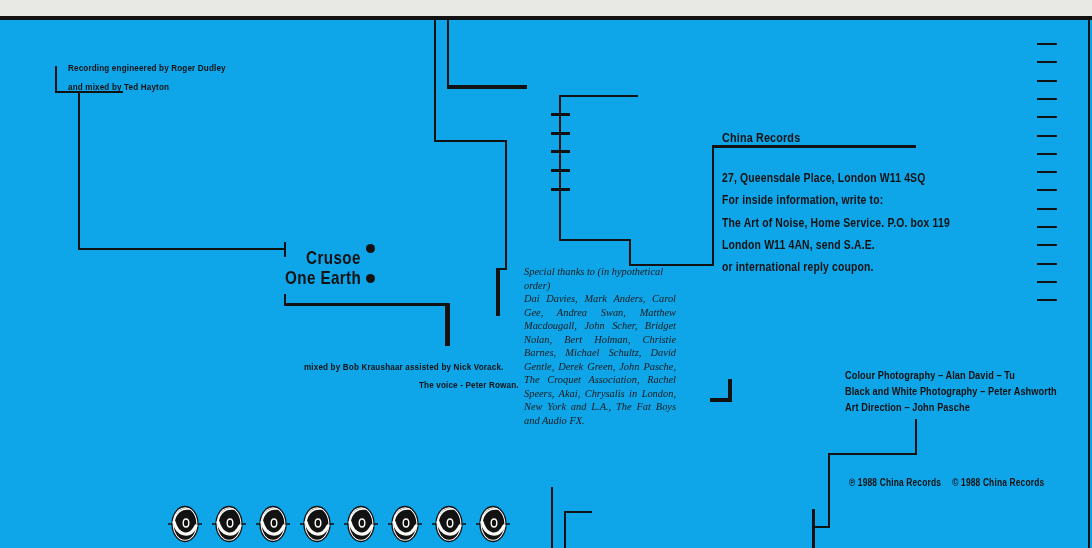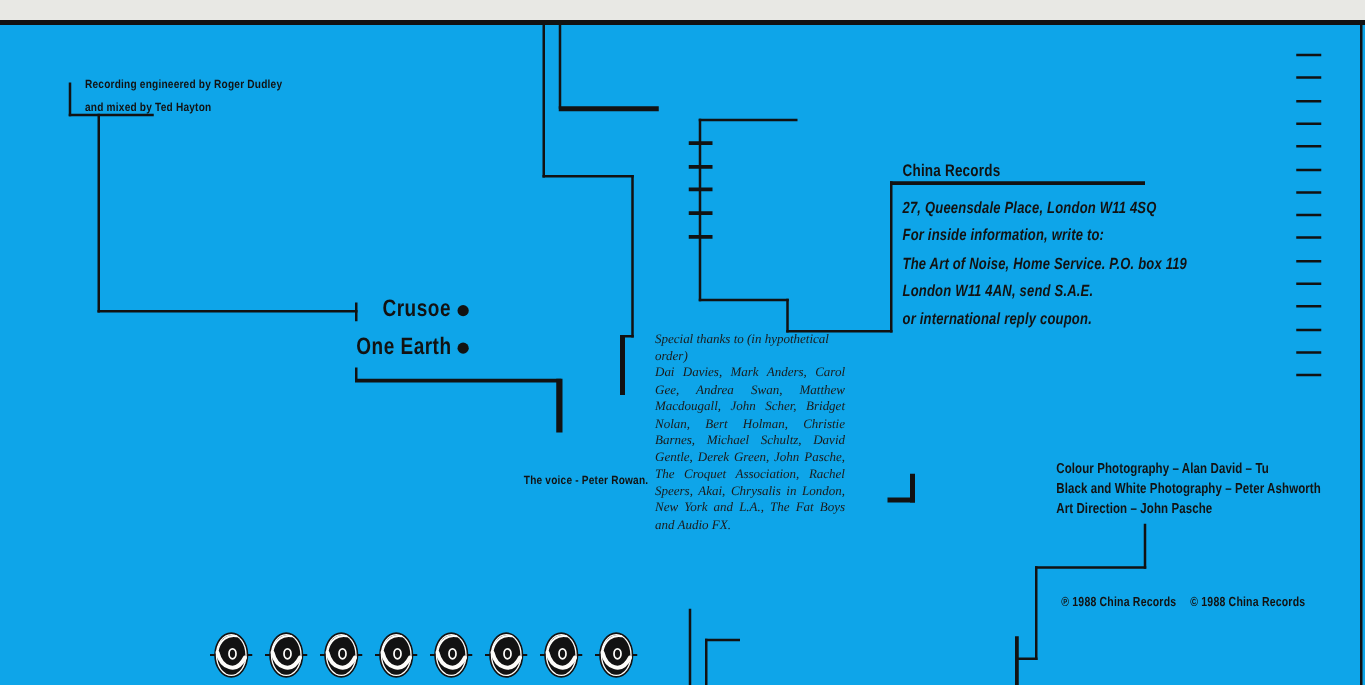--- a/index.html
+++ b/index.html
@@ -101,42 +101,45 @@
       <div class="dash" style="top: 246.6px;"></div>
       <div class="dash" style="top: 264.9px;"></div>
       <div class="dash" style="top: 283.2px;"></div>
     </div>
 
   <div class="abs" style="left:68px;top:41px;">
     <span class="cond85 tiny">Recording engineered by Roger Dudley</span><br>
     <span class="cond85 tiny">and mixed by Ted Hayton</span>
   </div>
 
-  <div class="abs" style="left:306px;top:221px;">
+  <div class="abs" style="left:306px;top:231px;">
     <span class="cond track">Crusoe</span>
   </div>
   <div class="dot" style="left:366px;top:228px;"></div>
   <div class="abs" style="left:285px;top:251px;">
     <span class="cond track">One Earth</span>
   </div>
   <div class="dot" style="left:366px;top:258px;"></div>
 
+  <div class="abs" style="left:304px;top:340px;">
+    <span class="cond85 midcred">mixed by Bob Kraushaar assisted by Nick Vorack.</span>
+  </div>
   <div class="abs" style="left:419px;top:358px;">
     <span class="cond85 midcred">The voice - Peter Rowan.</span>
   </div>
 
   <div class="thanks">
     <div>Special thanks to (in hypothetical order)</div>
     <div class="body">Dai Davies, Mark Anders, Carol Gee, Andrea Swan, Matthew Macdougall, John Scher, Bridget Nolan, Bert Holman, Christie Barnes, Michael Schultz, David Gentle, Derek Green, John Pasche, The Croquet Association, Rachel Speers, Akai, Chrysalis in London, New York and L.A., The Fat Boys and Audio FX.</div>
   </div>
 
   <div class="abs" style="left:722px;top:112px;">
     <span class="cond chinahead">China Records</span>
   </div>
-  <div class="abs" style="left:722px;top:139px;font-style:italic;">
+  <div class="abs" style="left:722px;top:151px;">
     <div class="cond addr" style="display:block;">27, Queensdale Place, London W11 4SQ</div>
     <div class="cond addr" style="display:block;">For inside information, write to:</div>
     <div class="cond addr" style="display:block;">The Art of Noise, Home Service. P.O. box 119</div>
     <div class="cond addr" style="display:block;">London W11 4AN, send S.A.E.</div>
     <div class="cond addr" style="display:block;">or international reply coupon.</div>
   </div>
 
   <div class="abs" style="left:845px;top:351px;">
     <div class="cond photo" style="display:block;">Colour Photography – Alan David – Tu</div>
     <div class="cond photo" style="display:block;">Black and White Photography – Peter Ashworth</div>

